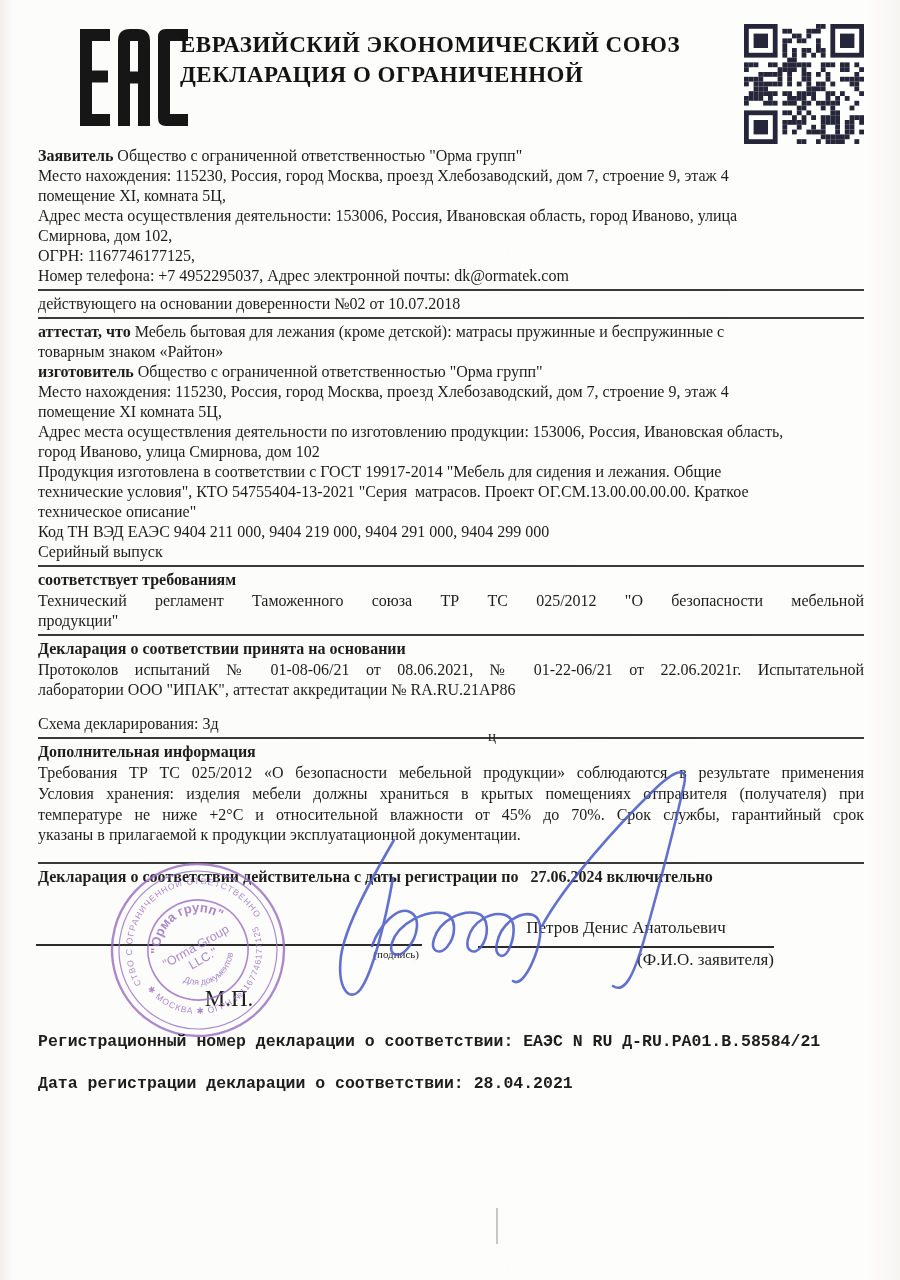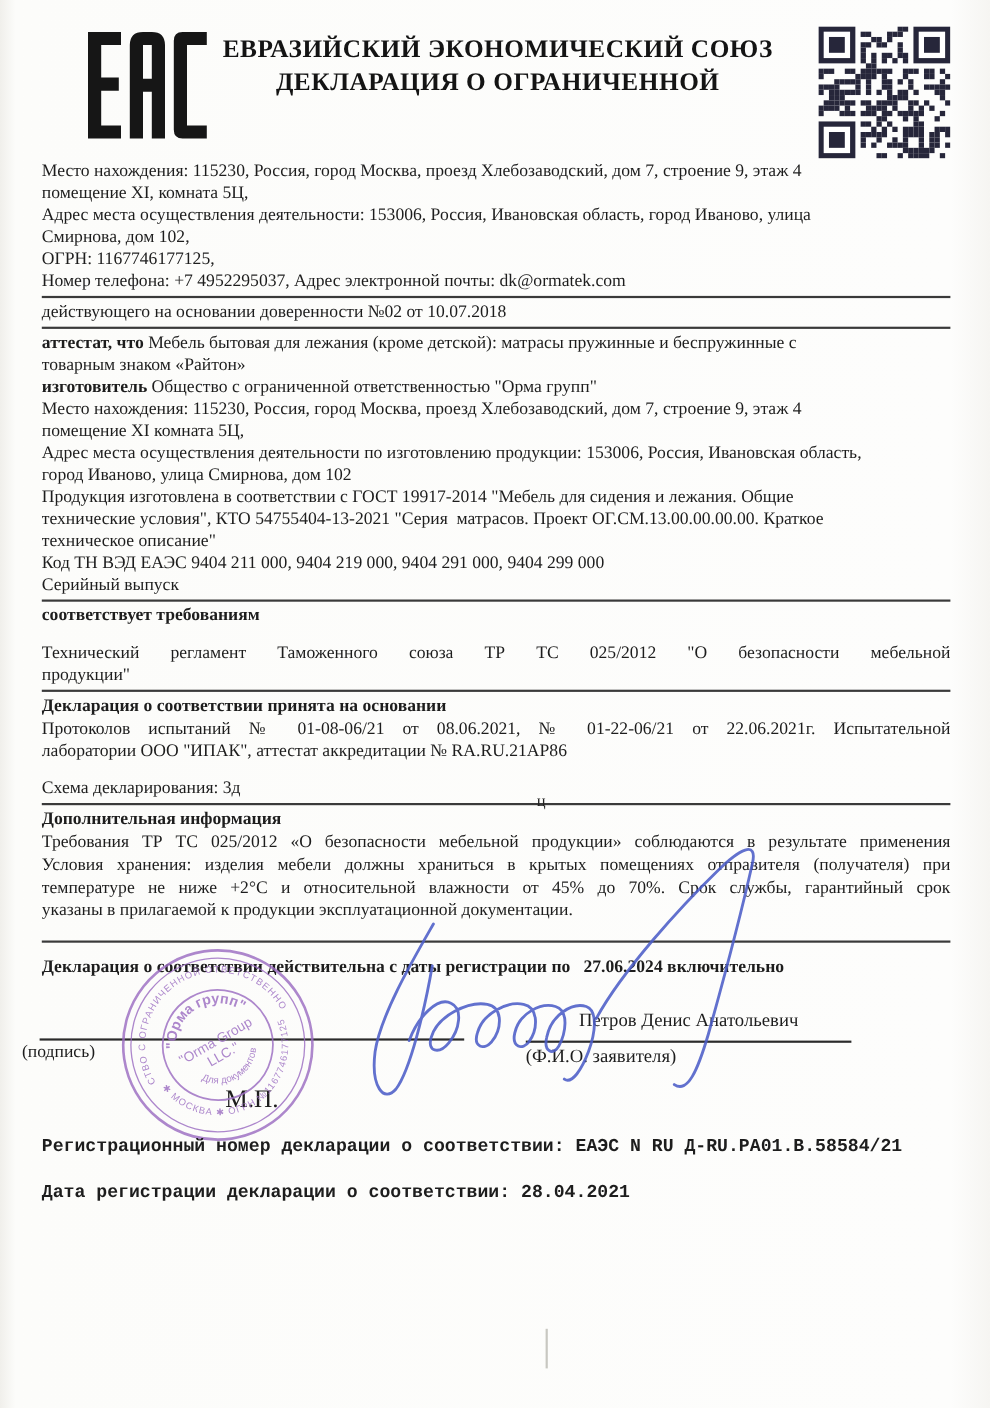--- a/index.html
+++ b/index.html
@@ -3,40 +3,40 @@
 <meta charset="utf-8">
 <style>
   html,body{margin:0;padding:0;background:#e9e8e4;}
   .page{
     position:relative;width:900px;height:1280px;overflow:hidden;
     background:linear-gradient(90deg,#f0efeb 0,#fcfcfa 14px,#fdfdfc 96%,#f6f5f2 100%);
     font-family:"Liberation Serif","DejaVu Serif",serif;color:#1d1d1d;
   }
   
   .eac-logo{position:absolute;left:80px;top:28px;}
-  .titles{position:absolute;left:180px;top:30px;width:545px;text-align:center;
+  .titles{position:absolute;left:180px;top:30px;width:545px;
     font-weight:bold;font-size:23px;line-height:30px;letter-spacing:.5px;color:#141414;}
   .qr{position:absolute;left:744px;top:24px;width:120px;height:120px;}
   
   .doc{position:absolute;left:38px;top:146px;width:826px;font-size:16px;line-height:20px;}
   .line{white-space:pre-wrap;}
   .b{font-weight:bold;}
   .just{text-align:justify;text-align-last:justify;line-height:21px;}
   .rule{border-top:2px solid #3a3a3a;margin:3px 0 3px;position:relative;height:0;}
-  .para-gap{margin-top:13px;}
+  .para-gap{margin-top:0;}
   .gap-md{margin-top:14px;}
   .gap-lg{height:14px;}
   .artifact{position:absolute;left:450px;top:-13px;font-size:15px;color:#222;}
   
   .sig-line-left{position:absolute;left:36px;top:878px;width:386px;border-bottom:2px solid #2b2b2b;height:66px;}
-  .sign-label{position:absolute;left:20px;top:948px;width:386px;text-align:left;font-size:16px;}
+  .sign-label{position:absolute;left:33px;top:948px;width:386px;text-align:right;font-size:11px;}
   .mp-label{position:absolute;left:36px;top:986px;width:386px;text-align:center;font-size:23px;}
   .fio-wrap{position:absolute;left:478px;top:918px;width:296px;text-align:center;
     border-bottom:2px solid #2b2b2b;font-size:17px;padding-bottom:8px;}
-  .fio-label{position:absolute;left:478px;top:950px;width:296px;text-align:left;font-size:17px;}
+  .fio-label{position:absolute;left:478px;top:950px;width:296px;text-align:right;font-size:17px;}
   .stamp{position:absolute;left:104px;top:856px;opacity:.82;}
   .signature{position:absolute;left:280px;top:740px;pointer-events:none;}
   .footer-line{position:absolute;left:38px;font-weight:bold;font-size:16.5px;font-family:Liberation Mono, monospace;}
   .crease{position:absolute;left:496px;top:1208px;width:2px;height:36px;background:#c8c7c1;}
   .stamp text{font-family:"Liberation Sans","DejaVu Sans",sans-serif;}
 </style>
 </head>
 <body>
 
 <div class="page">
@@ -274,20 +274,21 @@
       <rect x="82.8" y="0" width="32.199999999999996" height="32.199999999999996" fill="#26263a"></rect>
       <rect x="87.39999999999999" y="4.6" width="23" height="23" fill="#fff"></rect>
       <rect x="92" y="9.2" width="13.799999999999999" height="13.799999999999999" fill="#26263a"></rect>
       <rect x="0" y="82.8" width="32.199999999999996" height="32.199999999999996" fill="#26263a"></rect>
       <rect x="4.6" y="87.39999999999999" width="23" height="23" fill="#fff"></rect>
       <rect x="9.2" y="92" width="13.799999999999999" height="13.799999999999999" fill="#26263a"></rect>
     </svg>
 
   <div class="doc" id="docBody">
       <div class="block ">
+        <div class="line"><span class="b">Заявитель </span><span>Общество с ограниченной ответственностью "Орма групп"</span></div>
         <div class="line"><span>Место нахождения: 115230, Россия, город Москва, проезд Хлебозаводский, дом 7, строение 9, этаж 4</span></div>
         <div class="line"><span>помещение XI, комната 5Ц,</span></div>
         <div class="line"><span>Адрес места осуществления деятельности: 153006, Россия, Ивановская область, город Иваново, улица</span></div>
         <div class="line"><span>Смирнова, дом 102,</span></div>
         <div class="line"><span>ОГРН: 1167746177125,</span></div>
         <div class="line"><span>Номер телефона: +7 4952295037, Адрес электронной почты: dk@ormatek.com</span></div>
       </div>
       <div class="rule "></div>
       <div class="block ">
         <div class="line"><span>действующего на основании доверенности №02 от 10.07.2018</span></div>

